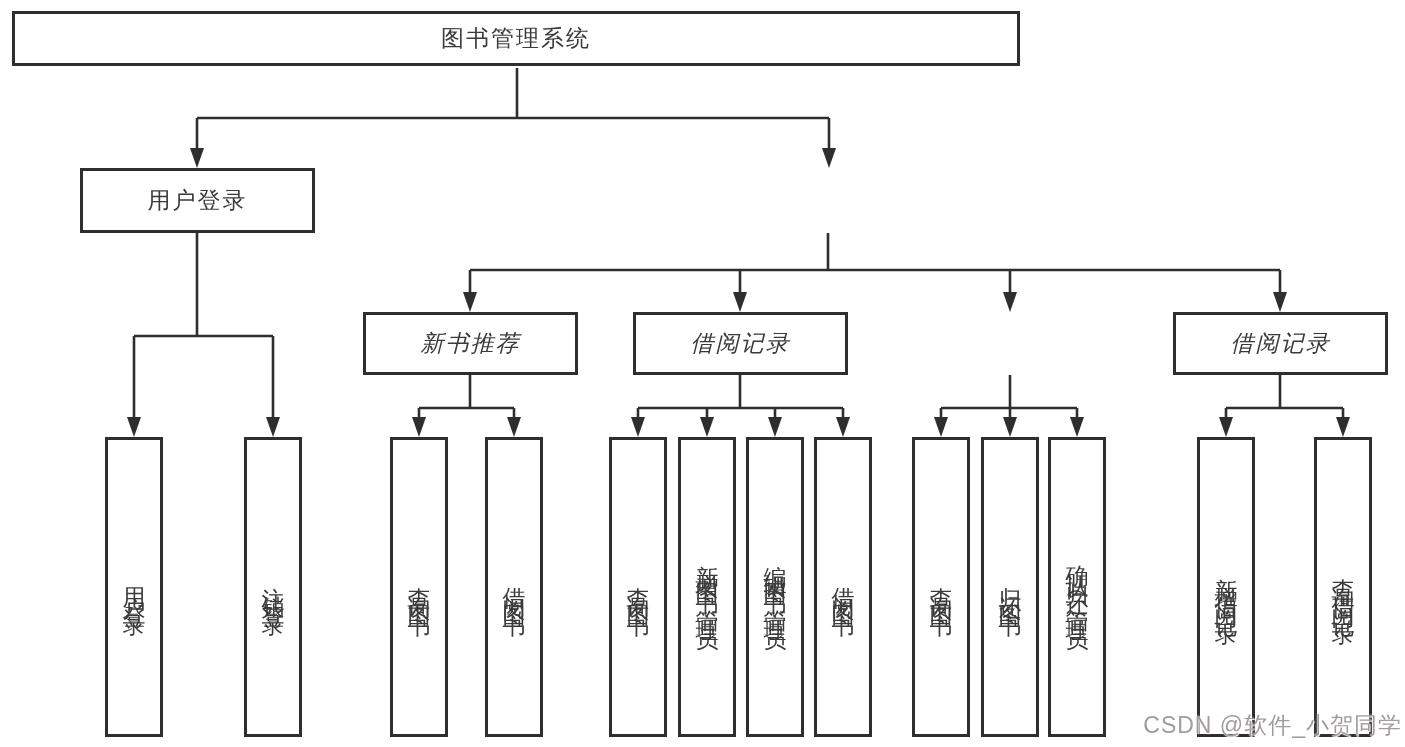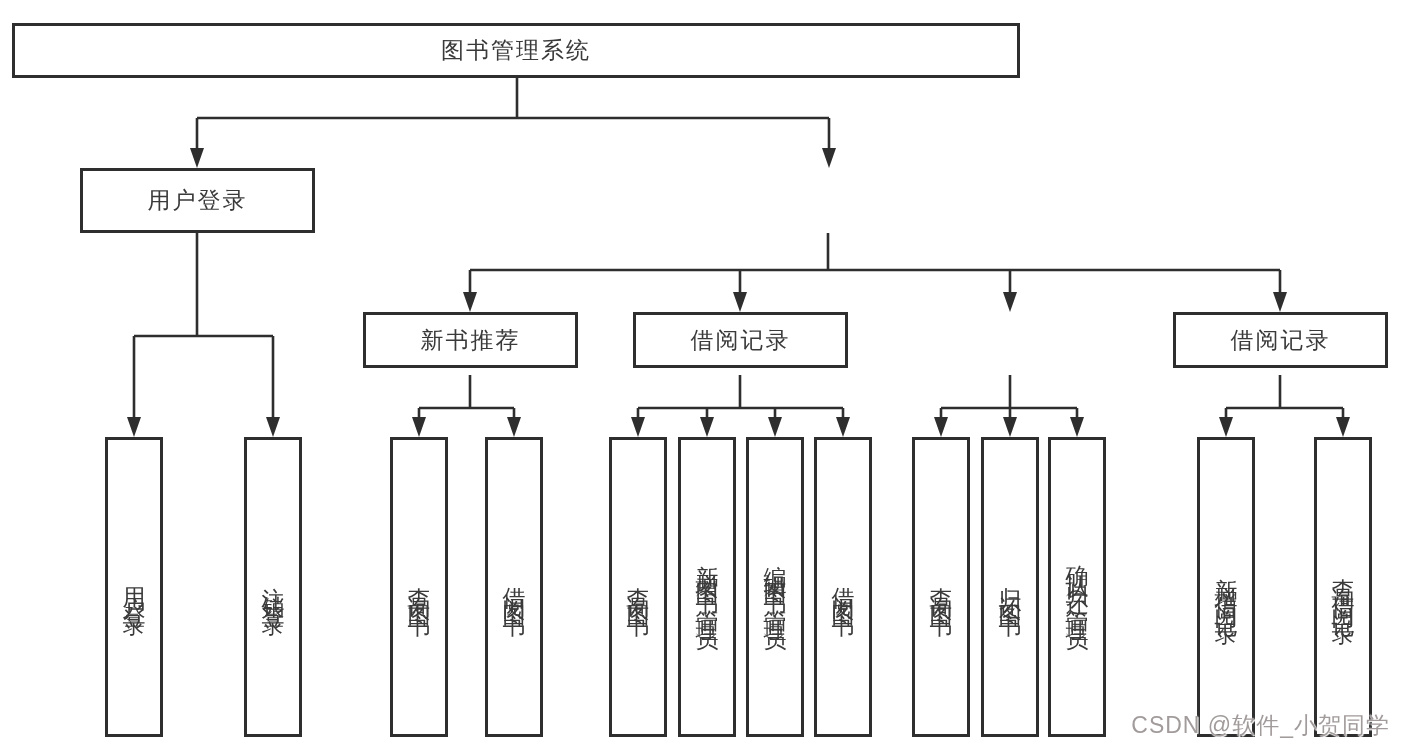--- a/index.html
+++ b/index.html
@@ -9,30 +9,30 @@
     font-family:"Liberation Sans","DejaVu Sans",sans-serif;
   }
   .connectors{position:absolute;left:0;top:0;width:1405px;height:747px;pointer-events:none;}
   .node{
     position:absolute;box-sizing:border-box;
     border:3px solid #2e2e2e;background:#ffffff;
     display:flex;align-items:center;justify-content:center;
     color:#3a3a3a;
   }
   .h-node span{font-size:23px;letter-spacing:2px;white-space:nowrap;}
-  .root{left:12px;top:23px;width:1008px;height:55px;}
+  .root{left:12px;top:11px;width:1008px;height:55px;}
   .lvl2{top:168px;height:65px;}
-  .lvl3{top:312px;height:56px;}
+  .lvl3{top:312px;height:63px;font-style:italic;}
   .leaf{top:437px;height:300px;width:58px;}
   .leaf span{
     writing-mode:vertical-rl;text-orientation:mixed;
     font-size:23px;letter-spacing:9px;line-height:1;white-space:nowrap;
   }
   .watermark{
-    position:absolute;right:15px;top:710px;
+    position:absolute;right:3px;top:710px;
     font-size:23px;letter-spacing:1px;white-space:nowrap;
     text-shadow:0 0 2px #ffffff,1px 1px 1px #ffffff;
   }
 </style>
 </head>
 <body>
 
 <div class="canvas">
 
   <svg class="connectors" viewBox="0 0 1405 747" xmlns="http://www.w3.org/2000/svg">

